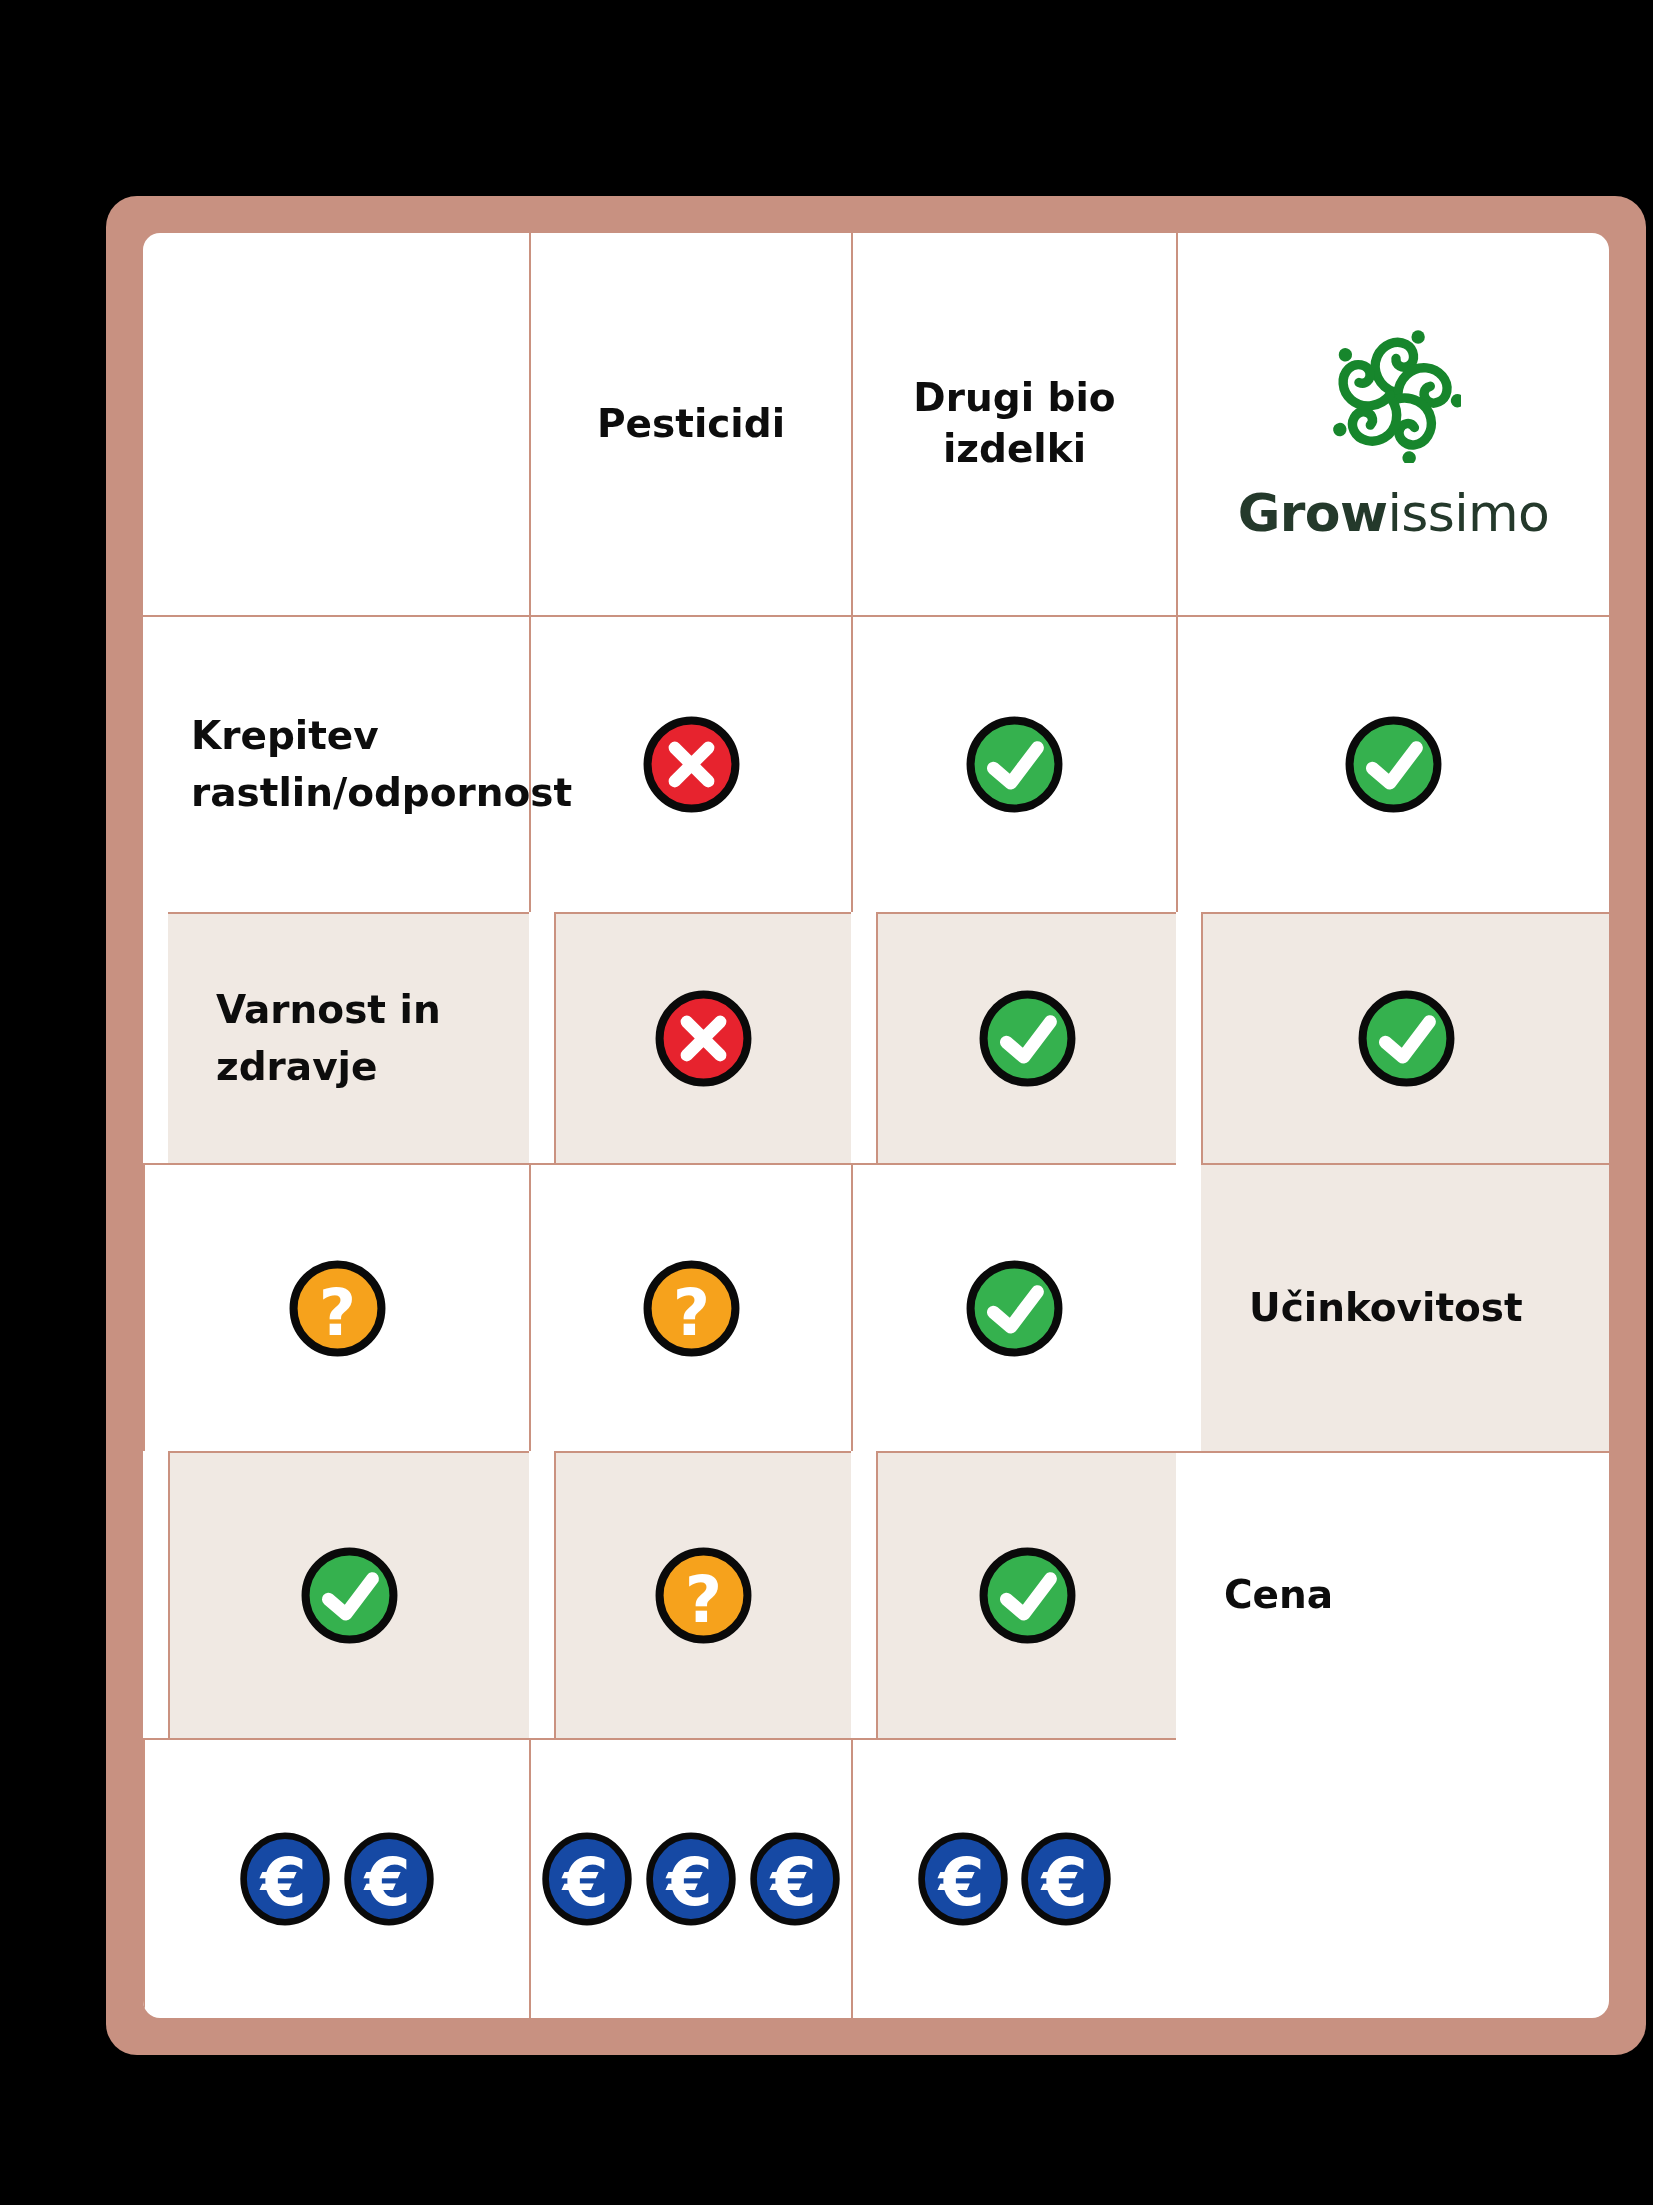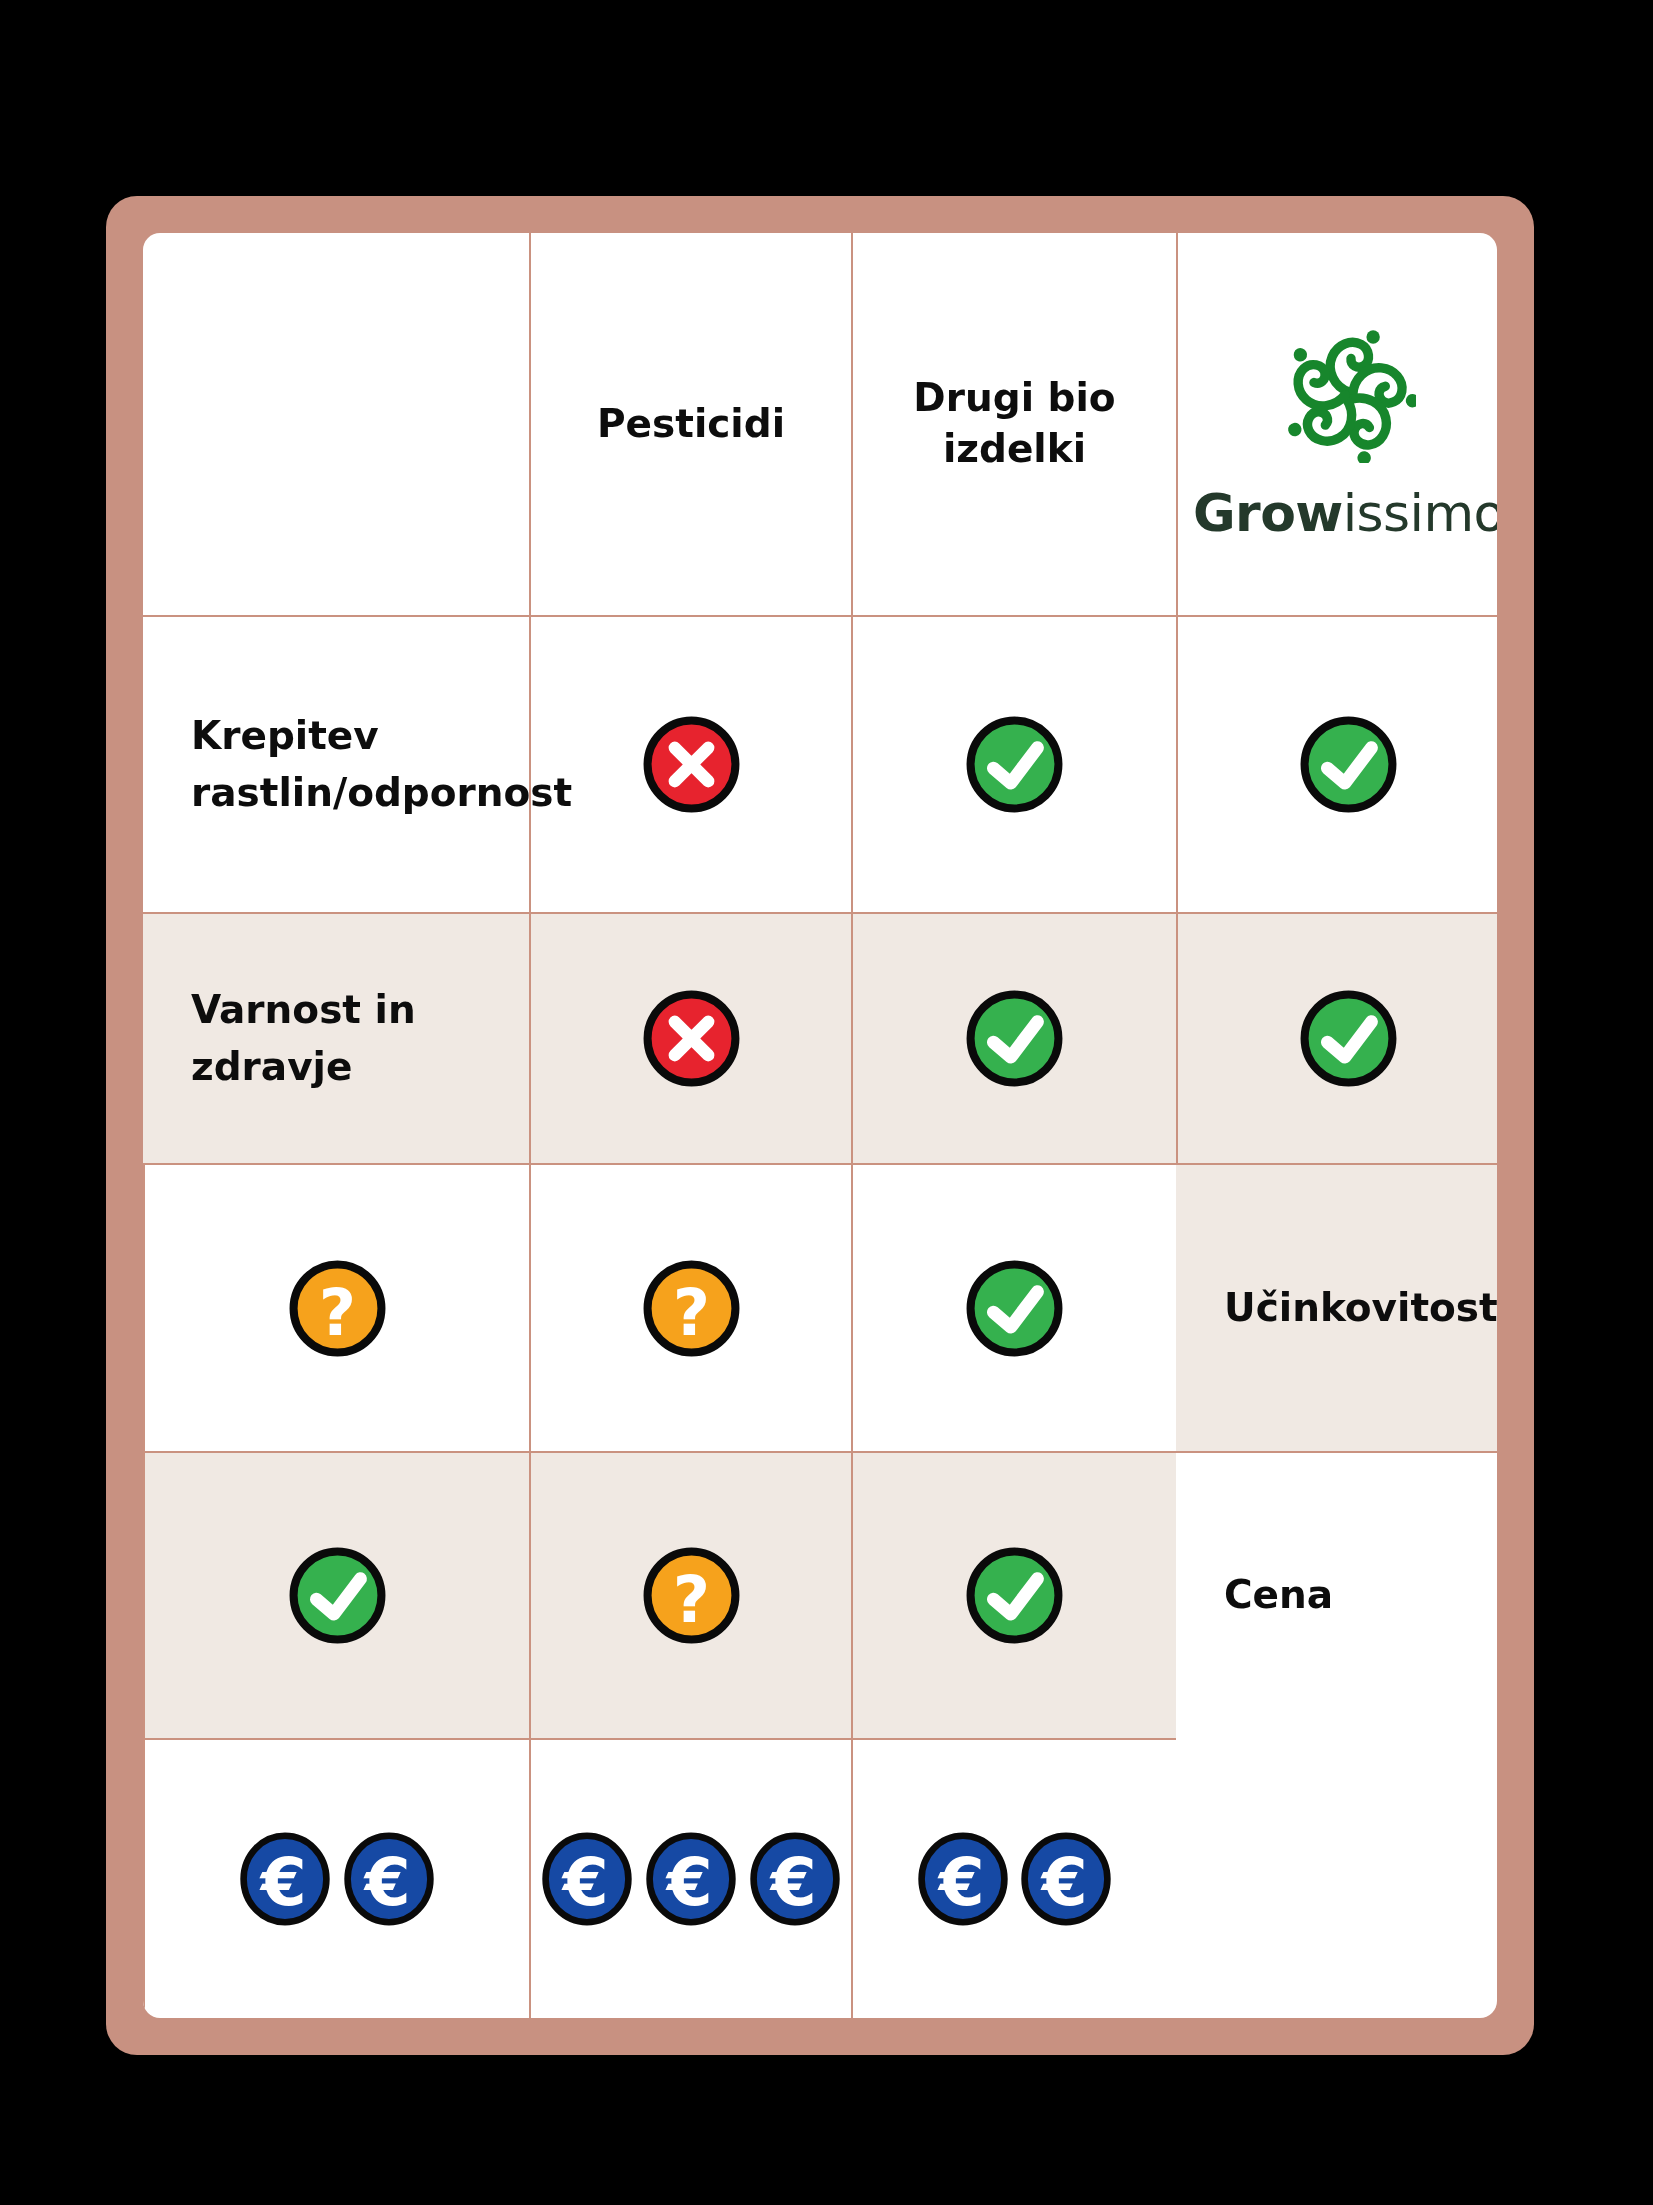--- a/index.html
+++ b/index.html
@@ -22,21 +22,21 @@
   body{
     background:var(--bg);
     position:relative;
     font-family:"DejaVu Sans","Liberation Sans",sans-serif;
     color:var(--text);
     overflow:hidden;
   }
   .card{
     position:absolute;
     left:106px; top:196px;
-    width:1428px; height:1859px;
+    width:1540px; height:1859px;
     background:var(--card);
     border-radius:31px;
   }
   .panel{
     position:absolute;
     left:37px; top:37px; right:37px; bottom:37px;
     background:var(--panel);
     border-radius:17px;
     overflow:hidden;
     display:grid;
@@ -44,21 +44,21 @@
     grid-template-rows:382px 297px 251px 288px 287px 1fr;
   }
   .cell{
     display:flex;
     align-items:center;
     justify-content:center;
     gap:7.8px;
   }
   .bl{border-left:2.6px solid var(--grid-line);}
   .bt{border-top:2.6px solid var(--grid-line);}
-  .stripe{background:var(--stripe);}
+  .stripe{background:var(--stripe);margin-left:25px;}
   .label-cell{
     justify-content:flex-start;
     padding:0 22px 0 48px;
     font-size:39px;
     font-weight:700;
     line-height:1.45;
     letter-spacing:0;
   }
   .head{
     font-size:39px;

